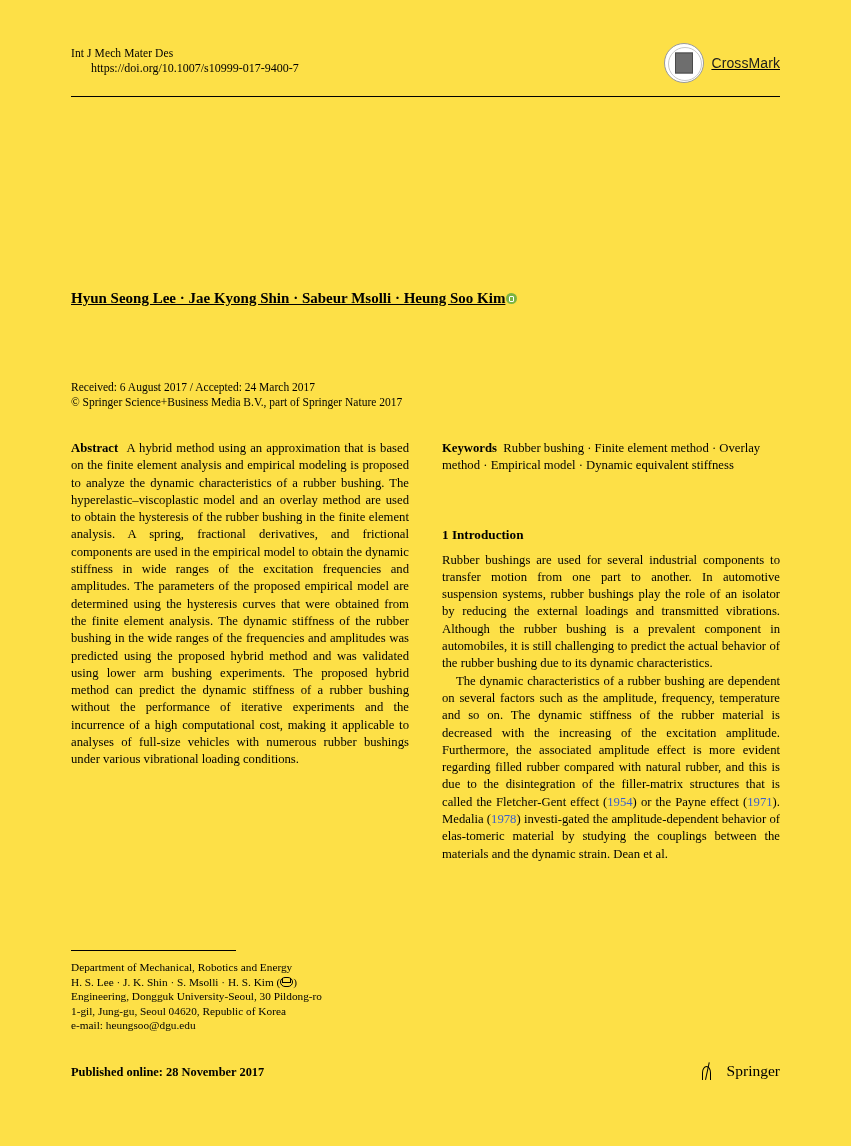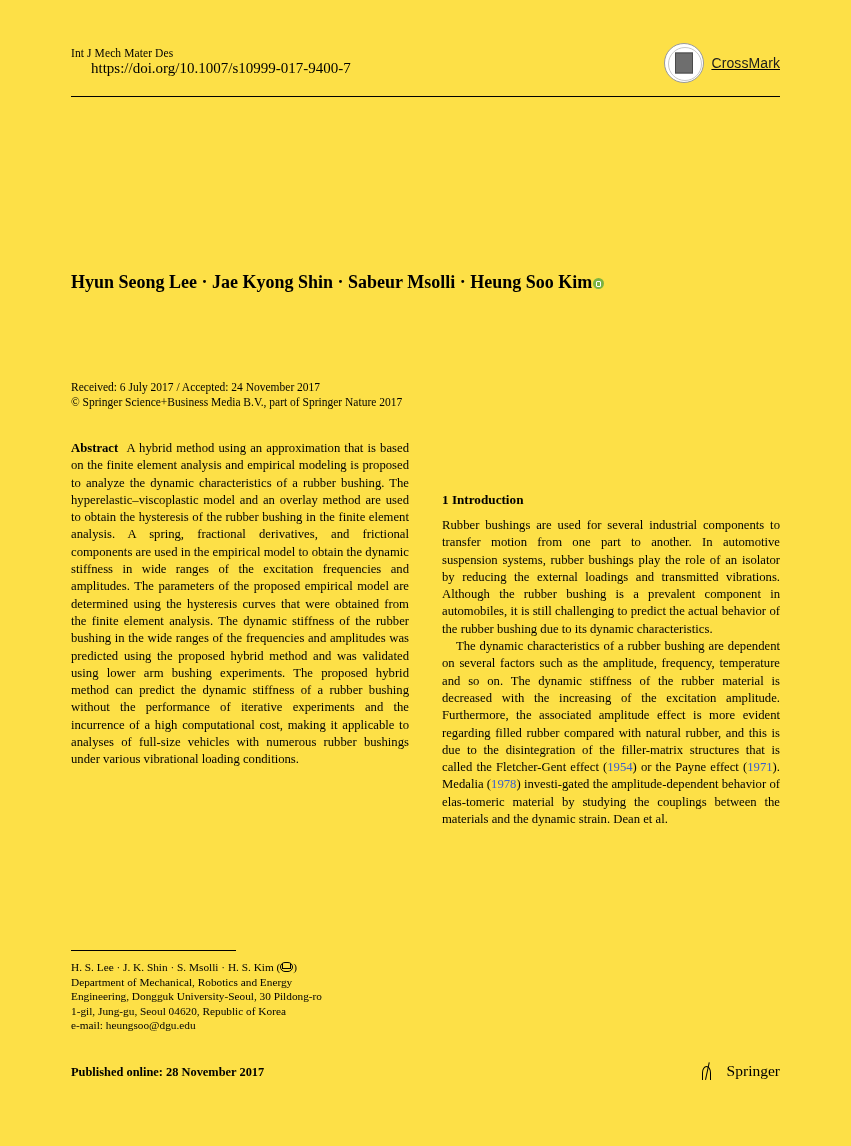--- a/index.html
+++ b/index.html
@@ -30,21 +30,21 @@
     top: 46px;
     width: 709px;
     height: 50px;
   }
   .journal-line1 {
     font-size: 11.5px;
     line-height: 15px;
     letter-spacing: 0.1px;
   }
   .journal-doi {
-    font-size: 15px;
+    font-size: 12px;
     line-height: 15px;
     padding-left: 20px;
   }
   .crossmark {
     position: absolute;
     right: 0px;
     top: -3px;
     display: flex;
     align-items: center;
     gap: 7px;
@@ -105,25 +105,26 @@
     font-size: 25.5px;
     font-weight: bold;
     line-height: 29px;
     letter-spacing: -0.1px;
   }
 
   
   .authors {
     position: absolute;
     left: 71px;
-    top: 272px;
+    top: 288px;
     width: 700px;
-    font-size: 18px;
+    font-size: 15px;
     font-weight: bold;
     line-height: 20px;
+    text-decoration: underline;
   }
   .orcid {
     display: inline-block;
     width: 11px;
     height: 11px;
     border-radius: 50%;
     background: #7cb342;
     position: relative;
     top: 1px;
     margin-left: 1px;
@@ -291,43 +292,46 @@
     </div>
   </div>
   <div class="header-rule"></div>
 
 
   <div class="authors">
     <span>Hyun Seong Lee · Jae Kyong Shin · Sabeur Msolli · Heung Soo Kim</span><span class="orcid"></span>
   </div>
 
   <div class="pubinfo">
-    <div>Received: 6 July 2017 / Accepted: 24 November 2017</div>
+    <div>Received: 6 August 2017 / Accepted: 24 March 2017</div>
     <div>© Springer Science+Business Media B.V., part of Springer Nature 2017</div>
   </div>
 
   <div class="col-left">
     <div class="body-text">
       <span class="lead-label">Abstract</span>&nbsp;&nbsp;<span>A hybrid method using an approximation that is based on the finite element analysis and empirical modeling is proposed to analyze the dynamic characteristics of a rubber bushing. The hyperelastic–viscoplastic model and an overlay method are used to obtain the hysteresis of the rubber bushing in the finite element analysis. A spring, fractional derivatives, and frictional components are used in the empirical model to obtain the dynamic stiffness in wide ranges of the excitation frequencies and amplitudes. The parameters of the proposed empirical model are determined using the hysteresis curves that were obtained from the finite element analysis. The dynamic stiffness of the rubber bushing in the wide ranges of the frequencies and amplitudes was predicted using the proposed hybrid method and was validated using lower arm bushing experiments. The proposed hybrid method can predict the dynamic stiffness of a rubber bushing without the performance of iterative experiments and the incurrence of a high computational cost, making it applicable to analyses of full-size vehicles with numerous rubber bushings under various vibrational loading conditions.</span>
     </div>
   </div>
 
   <div class="col-right">
+    <div class="keywords">
+      <span class="lead-label">Keywords</span>&nbsp;&nbsp;<span>Rubber bushing · Finite element method · Overlay method · Empirical model · Dynamic equivalent stiffness</span>
+    </div>
     <div class="gap-intro"></div>
     <div class="sec-head">1 Introduction</div>
     <div class="body-text">Rubber bushings are used for several industrial components to transfer motion from one part to another. In automotive suspension systems, rubber bushings play the role of an isolator by reducing the external loadings and transmitted vibrations. Although the rubber bushing is a prevalent component in automobiles, it is still challenging to predict the actual behavior of the rubber bushing due to its dynamic characteristics.</div>
     <div class="body-text indent">
       <span>The dynamic characteristics of a rubber bushing are dependent on several factors such as the amplitude, frequency, temperature and so on. The dynamic stiffness of the rubber material is decreased with the increasing of the excitation amplitude. Furthermore, the associated amplitude effect is more evident regarding filled rubber compared with natural rubber, and this is due to the disintegration of the filler-matrix structures that is called the Fletcher-Gent effect (</span><span class="cite">1954</span><span>) or the Payne effect (</span><span class="cite">1971</span><span>). Medalia (</span><span class="cite">1978</span><span>) investi-gated the amplitude-dependent behavior of elas-tomeric material by studying the couplings between the materials and the dynamic strain. Dean et al.</span>
     </div>
   </div>
 
   <div class="foot-rule"></div>
   <div class="footnote">
+    <div>Department of Mechanical, Robotics and Energy</div>
     <div><span>H. S. Lee · J. K. Shin · S. Msolli · H. S. Kim (</span><span class="envelope"></span><span>)</span></div>
-    <div>Department of Mechanical, Robotics and Energy</div>
     <div>Engineering, Dongguk University-Seoul, 30 Pildong-ro</div>
     <div>1-gil, Jung-gu, Seoul 04620, Republic of Korea</div>
     <div>e-mail: heungsoo@dgu.edu</div>
   </div>
 
   <div class="published">Published online: 28 November 2017</div>
   <div class="springer">
     <div class="springer-mark"></div>
     <span>Springer</span>
   </div>

